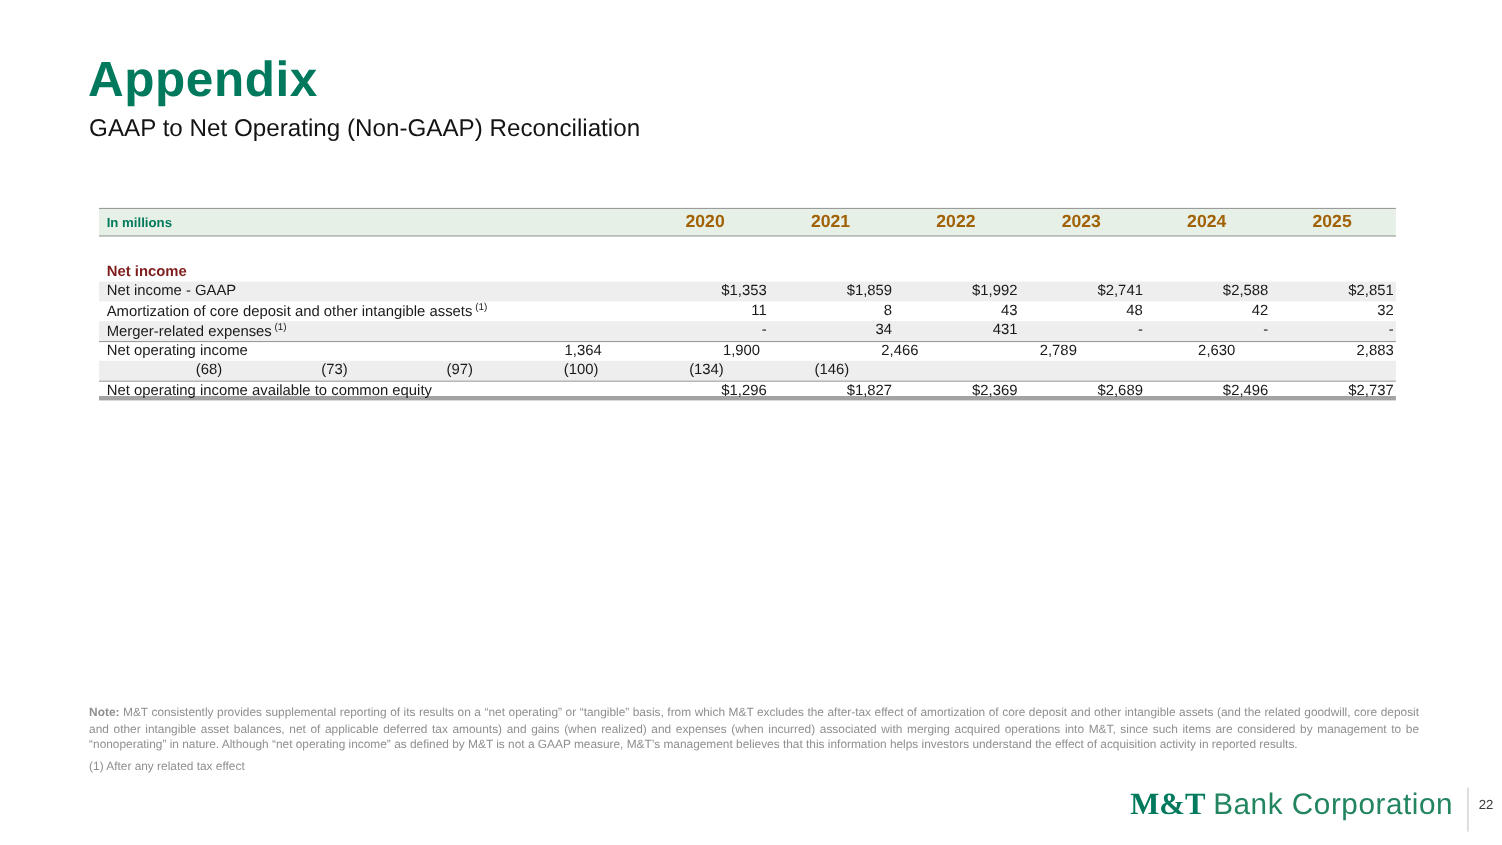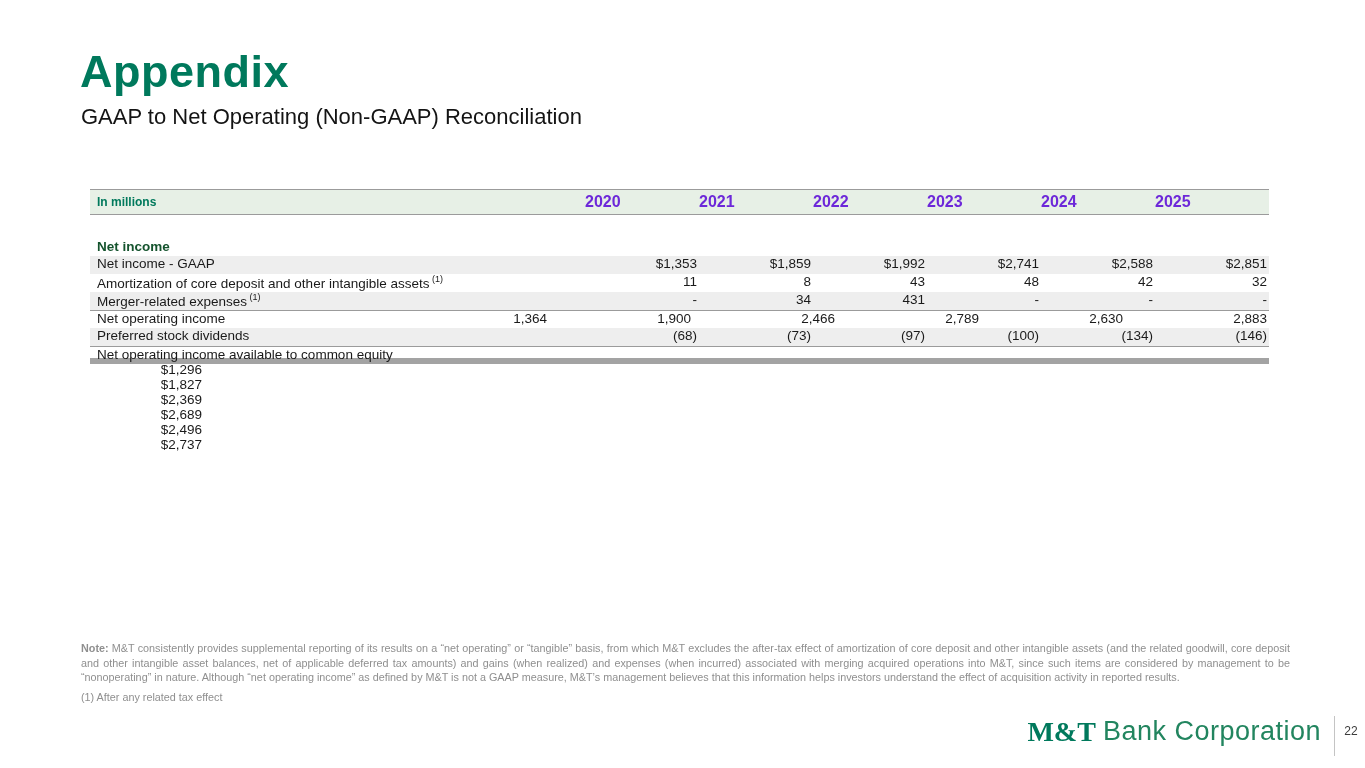--- a/index.html
+++ b/index.html
@@ -17,38 +17,38 @@
   }
 
   
   .recon-table { position:absolute; left:90px; top:189px; width:1179px; }
   .thead {
     display:flex; align-items:center; height:26px; background:#e7f0e6;
     border-top:1px solid #9b9b9b; border-bottom:1px solid #9b9b9b; box-sizing:border-box;gap:45px;
   }
   .unit { flex:1; font-size:12px; font-weight:bold; color:#00795c; padding-left:7px; }
   .ycell {
-    width:114px; text-align:left; font-size:16px; font-weight:bold;
-    color:#6d28d9; padding-right:2px; box-sizing:border-box;
+    width:114px; text-align:center; font-size:16px; font-weight:bold;
+    color:#a16207; padding-right:2px; box-sizing:border-box;
   }
   .spacer { height:22px; }
   .section-row {
     height:19px; display:flex; align-items:center;
-    font-size:13.5px; font-weight:bold; color:#14532d; padding-left:7px;
+    font-size:13.5px; font-weight:bold; color:#7f1d1d; padding-left:7px;
   }
   .trow {
     display:flex; align-items:flex-start; height:18px;
     font-size:13.5px; color:#1a1a1a; box-sizing:border-box;
   }
   .stripe { background:#eeeeee; }
   .tlabel { flex:1; padding-left:7px; white-space:nowrap; }
   .tlabel sup { font-size:9px; }
   .tcell { width:114px; text-align:right; padding-right:2px; box-sizing:border-box; }
   .row-subtotal { border-top:1px solid #9b9b9b;gap:30px; }
-  .row-total { border-top:1px solid #9b9b9b; border-bottom:6px solid #a3a3a3;flex-direction:column; }
+  .row-total { border-top:1px solid #9b9b9b; border-bottom:4px solid #a3a3a3; }
 
   
   .footnote {
     position:absolute; left:81px; top:641px; width:1209px;
     font-size:10.8px; line-height:14.5px; color:#8f8f8f; text-align:justify;
   }
   .note-label { font-weight:bold; }
   .fn-item { margin-top:5px; }
 
   
@@ -114,21 +114,20 @@
         <div class="trow row-subtotal">
           <div class="tlabel">Net operating income</div>
           <div class="tcell">1,364</div>
           <div class="tcell">1,900</div>
           <div class="tcell">2,466</div>
           <div class="tcell">2,789</div>
           <div class="tcell">2,630</div>
           <div class="tcell">2,883</div>
         </div>
         <div class="trow row-detail stripe">
-          <div class="tlabel">Preferred stock dividends</div>
           <div class="tcell">(68)</div>
           <div class="tcell">(73)</div>
           <div class="tcell">(97)</div>
           <div class="tcell">(100)</div>
           <div class="tcell">(134)</div>
           <div class="tcell">(146)</div>
         </div>
         <div class="trow row-total">
           <div class="tlabel">Net operating income available to common equity</div>
           <div class="tcell">$1,296</div>

